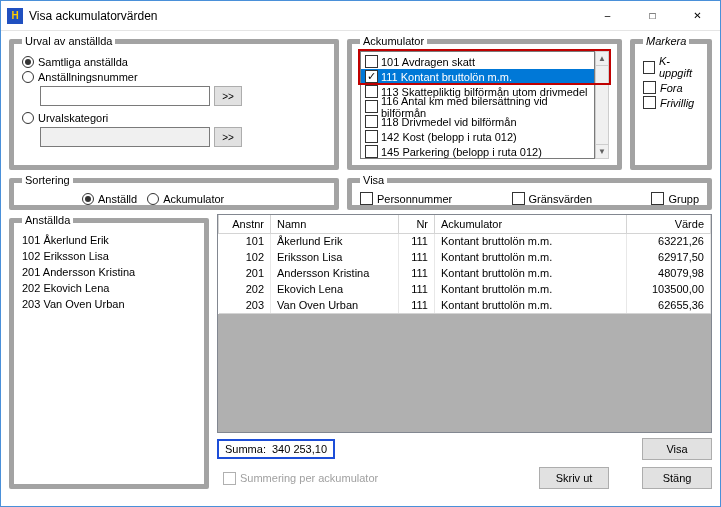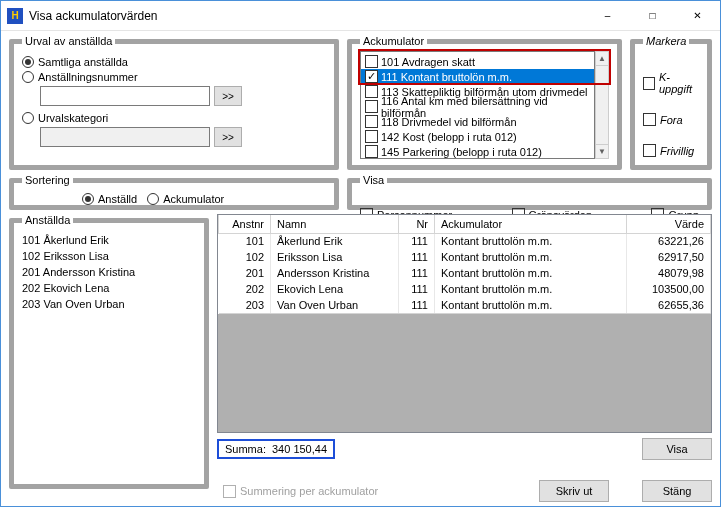--- a/index.html
+++ b/index.html
@@ -42,21 +42,21 @@
     padding: 6px 8px 8px 8px;
   }
   legend { padding: 0 3px; color: #000; }
   .row1 { display:flex; gap:8px; margin-bottom:4px; }
   .fs-urval { width: 330px; height: 135px; }
   .fs-ack { flex:1; height:135px; position:relative; }
   .fs-mark { width: 82px; height:135px;font-style:italic; }
   .radio-row { display:flex; align-items:center; margin:3px 0; }
   .radio-row .dot { width:12px;height:12px;border:1px solid #333;border-radius:50%;margin-right:4px;display:flex;align-items:center;justify-content:center;}
   .radio-row .dot.sel::after{content:"";width:6px;height:6px;border-radius:50%;background:#333;}
-  .chk-row { display:flex;align-items:center;margin:18px 0;}
+  .chk-row { display:flex;align-items:center;margin:2px 0;}
   .chk { width:13px;height:13px;border:1px solid #333;margin-right:4px;display:flex;align-items:center;justify-content:center;font-size:10px;line-height:1;}
   .chk.checked::after{content:"✓";font-size:11px;color:#000;}
   .textfield { height:20px;border:1px solid #7a7a7a;background:#fff;width:170px;padding:0 3px;}
   .btn-sm { height:20px;width:28px;border:1px solid #adadad;background:#e1e1e1;margin-left:4px;display:flex;align-items:center;justify-content:center;font-size:10px;}
   .ack-list {
     position:absolute; top:4px; left:8px; right:22px; bottom:6px;
     border:1px solid #7a7a7a; background:#fff; overflow:hidden;
     padding:2px 0;
   }
   .ack-list .item { display:flex;align-items:center;padding:0 4px;height:15px;}
@@ -284,21 +284,21 @@
                 <td class="r">62655,36</td>
               </tr>
             </tbody>
         </table>
         <div class="grid-body-fill"></div>
       </div>
 
       <div class="sum-row">
         <div class="sum-box">
           <span>Summa:</span>
-          <span>340 150,44</span>
+          <span>340 253,10</span>
         </div>
         <div class="spacer" style="flex:1"></div>
         <div class="btn">Visa</div>
       </div>
 
       <div class="bottom-row">
         <div class="chk-row dim" style="margin-left:6px;">
           <span class="chk" style="border-color:#b0b0b0"></span>
           <span>Summering per ackumulator</span>
         </div>

